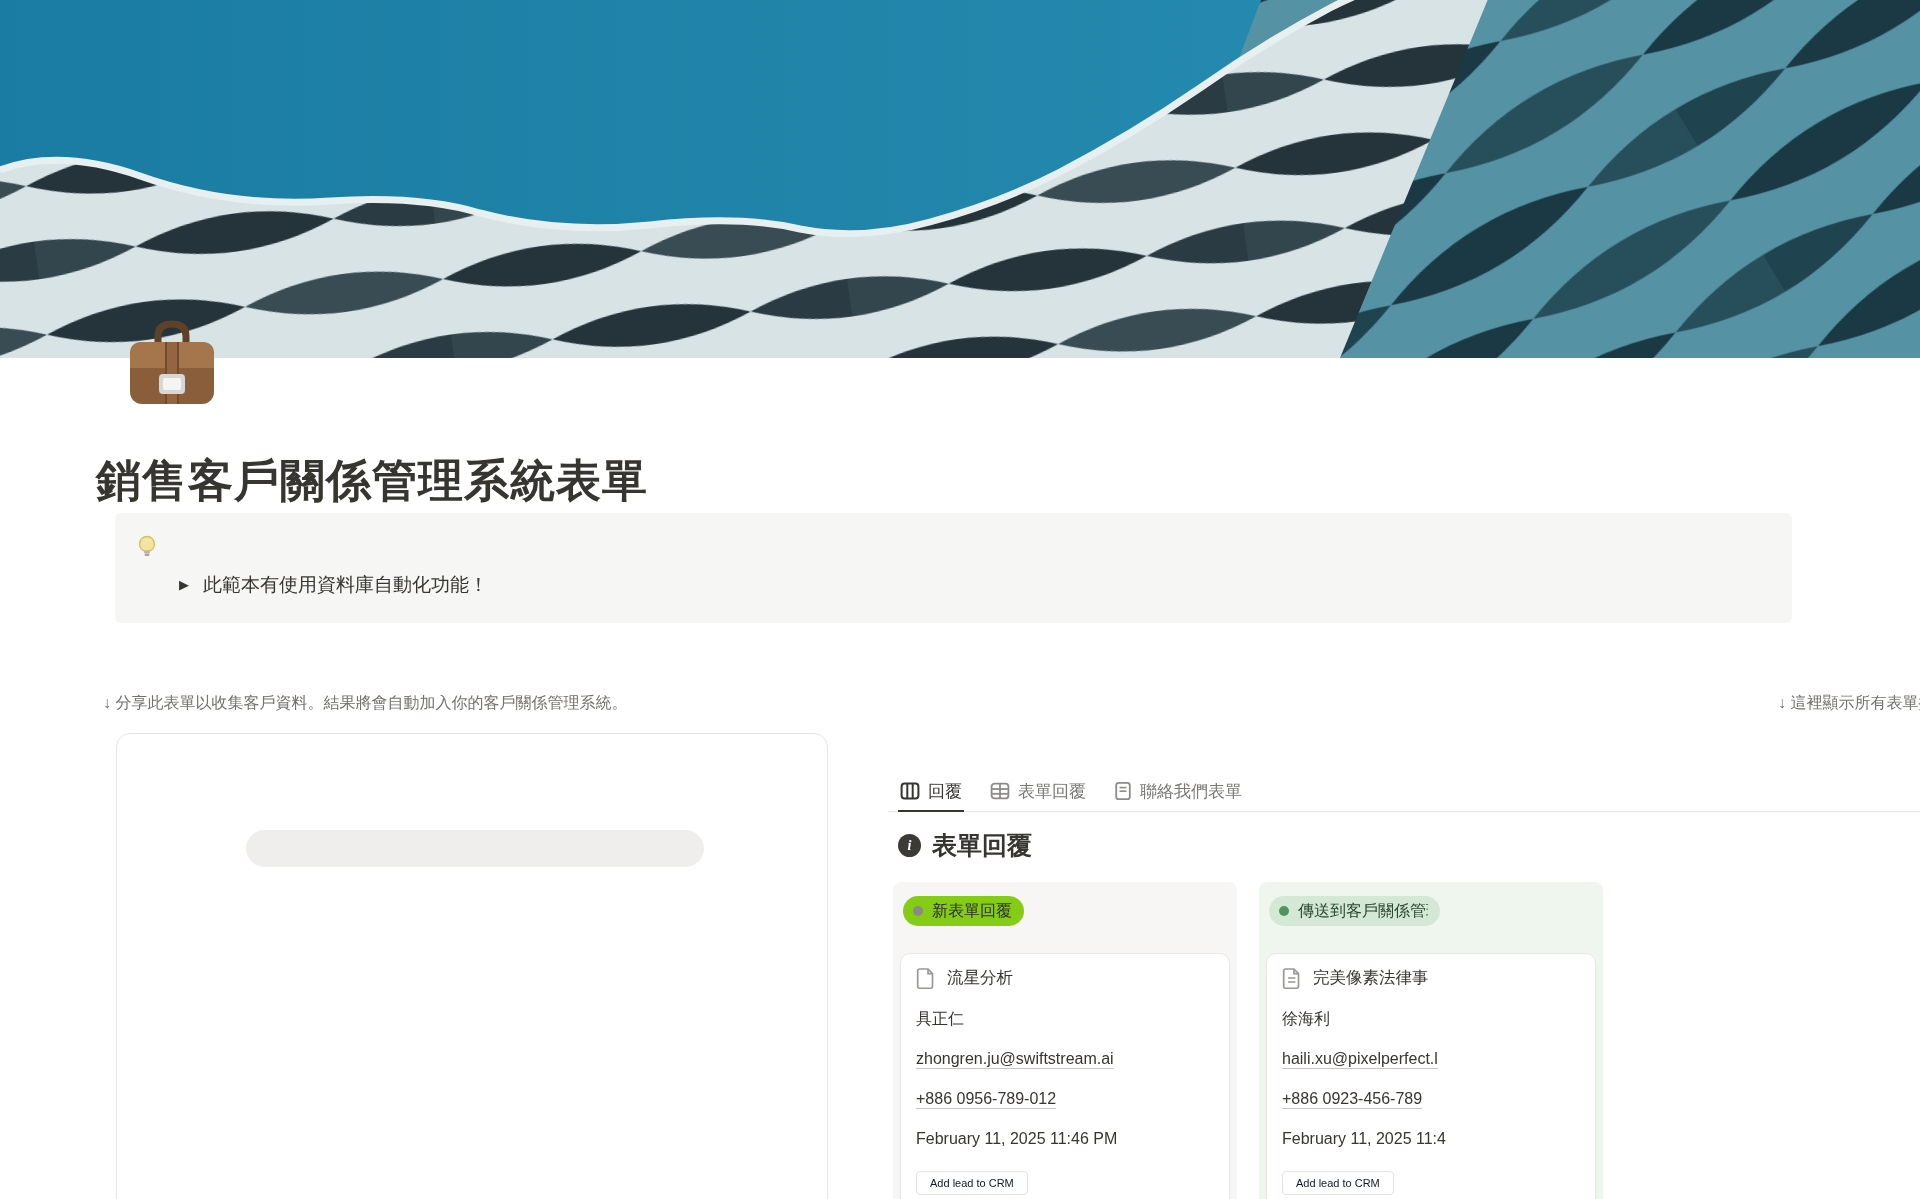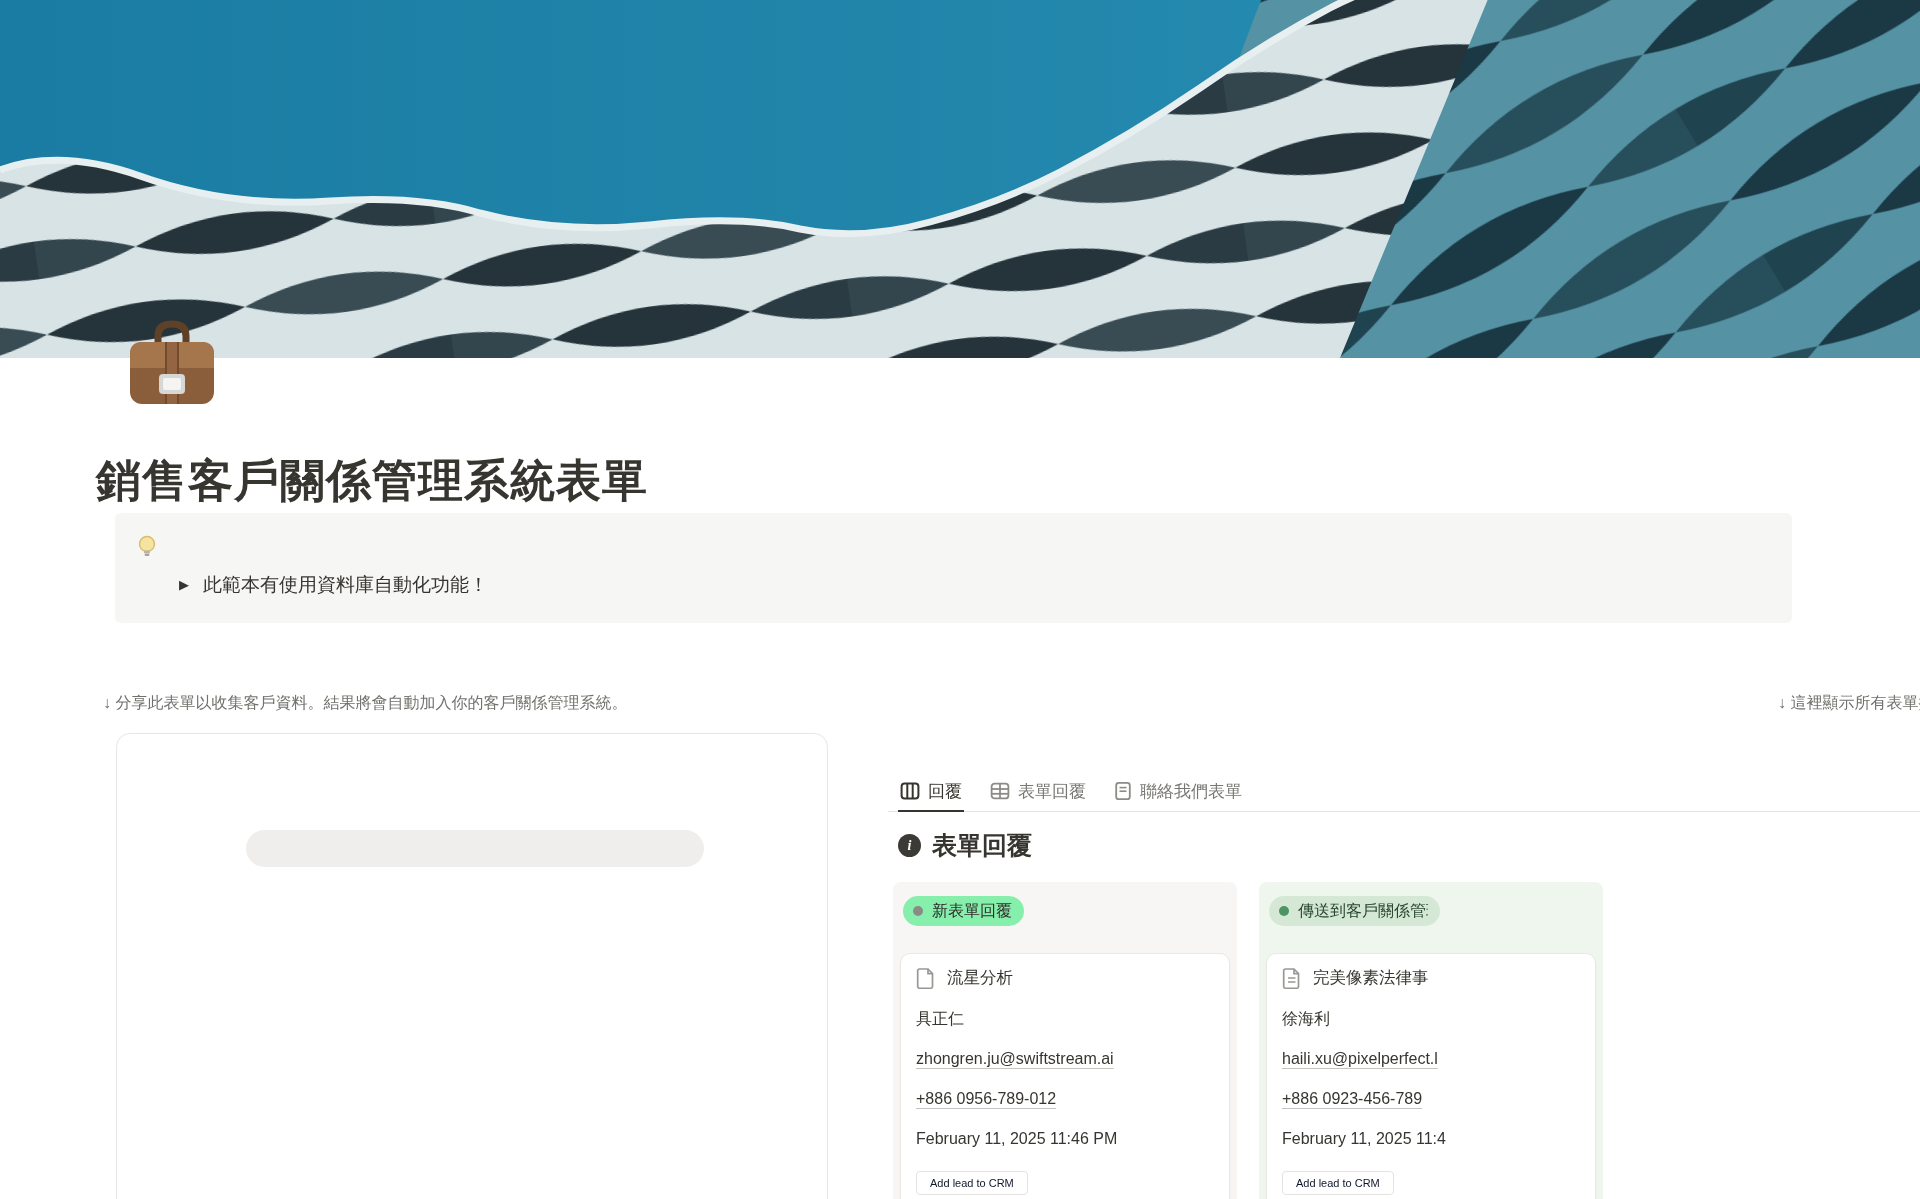--- a/index.html
+++ b/index.html
@@ -59,21 +59,21 @@
   .kcol{width:344px;box-sizing:border-box;border-radius:8px;padding:7px;flex:none;}
   .kcol-gray{background:#f7f6f4;height:334px;}
   .kcol-blue{background:#eaf3f8;height:60px;}
   .kcol-green{background:#eef6ee;height:334px;}
   .status-badge{
     display:inline-flex;align-items:center;gap:9px;margin:7px 0 0 3px;
     height:30px;border-radius:15px;padding:0 12px 0 10px;box-sizing:border-box;
     font-size:16px;max-width:330px;
   }
   .status-badge .label{white-space:nowrap;overflow:hidden;}
-  .badge-gray{background:#86efac;color:#2f2e2b;justify-content:flex-end;}
+  .badge-gray{background:#84cc16;color:#2f2e2b;justify-content:flex-end;}
   .badge-blue{background:#cfe3f0;color:#253f52;}
   .badge-green{background:#d5e8d5;color:#274530;}
   .dot{width:10px;height:10px;border-radius:50%;flex:none;}
   .dot-gray{background:#8b8a86;}
   .dot-blue{background:#4f8cb9;}
   .dot-green{background:#4c9462;}
   .badge-green .label{max-width:130px;}
   .kcard{
     margin-top:27px;background:#ffffff;border:1px solid #e9e8e6;border-radius:10px;
     box-shadow:0 1px 2px rgba(15,15,15,0.05);box-sizing:border-box;width:330px;

